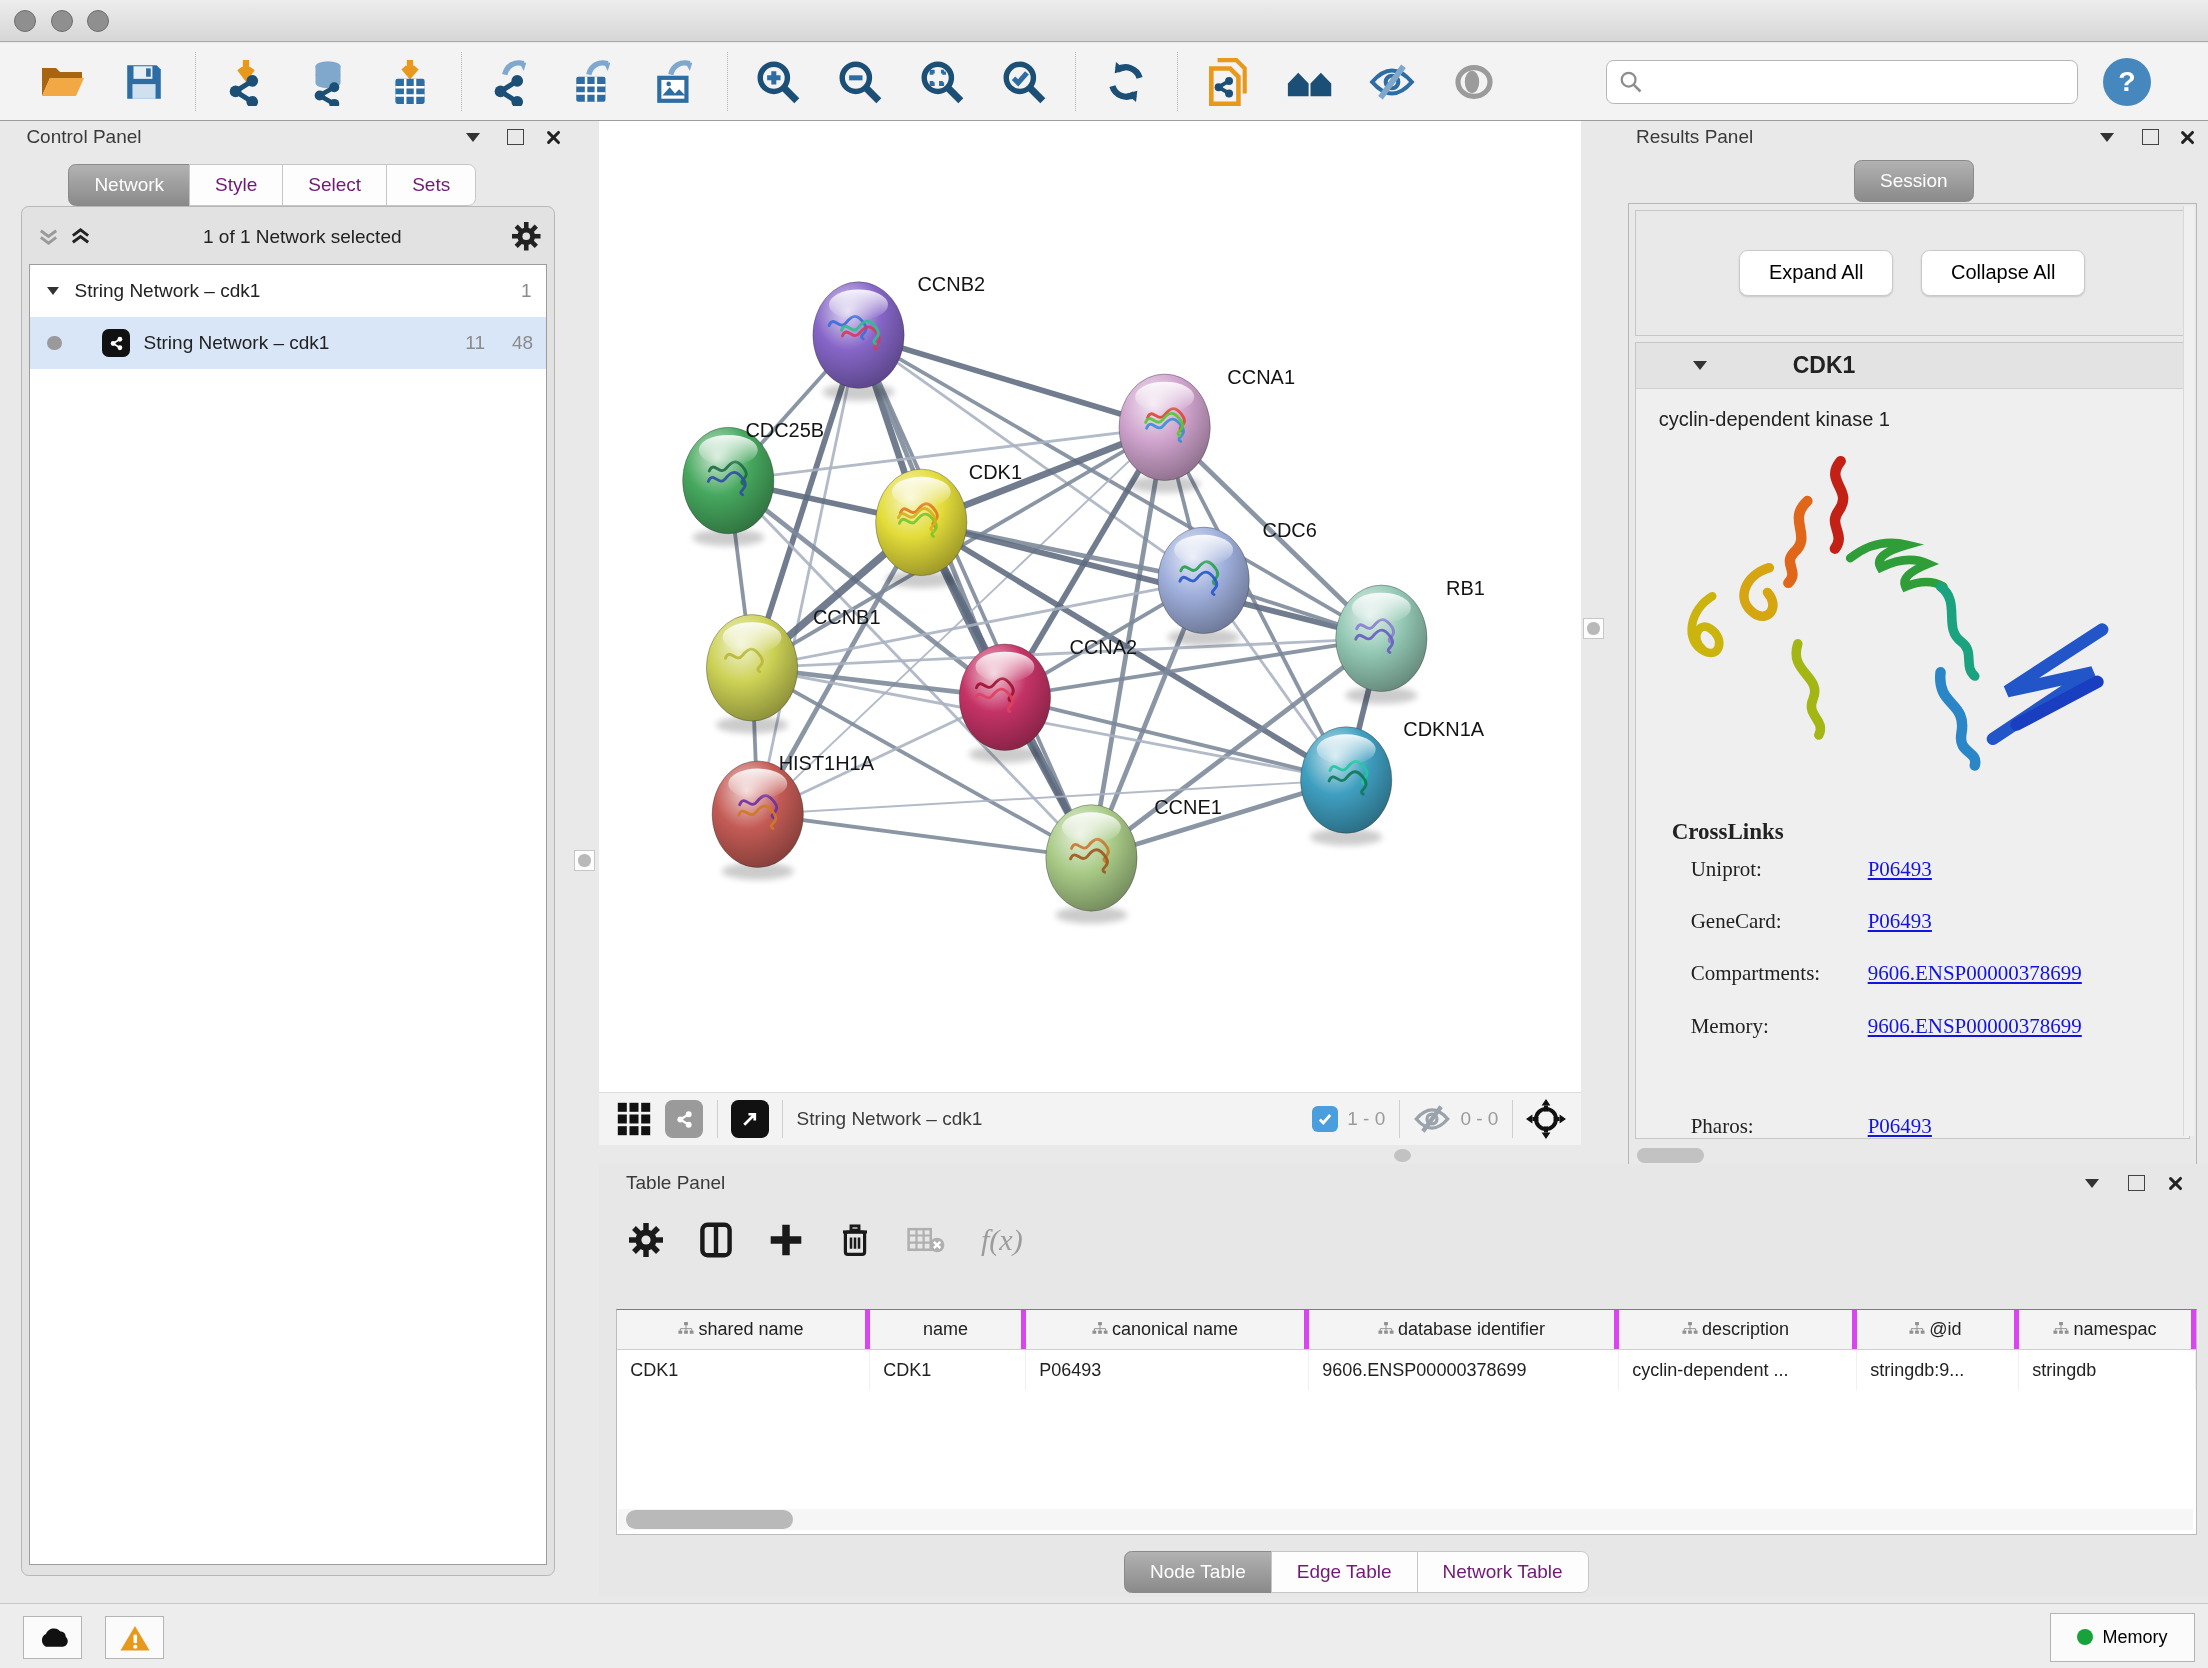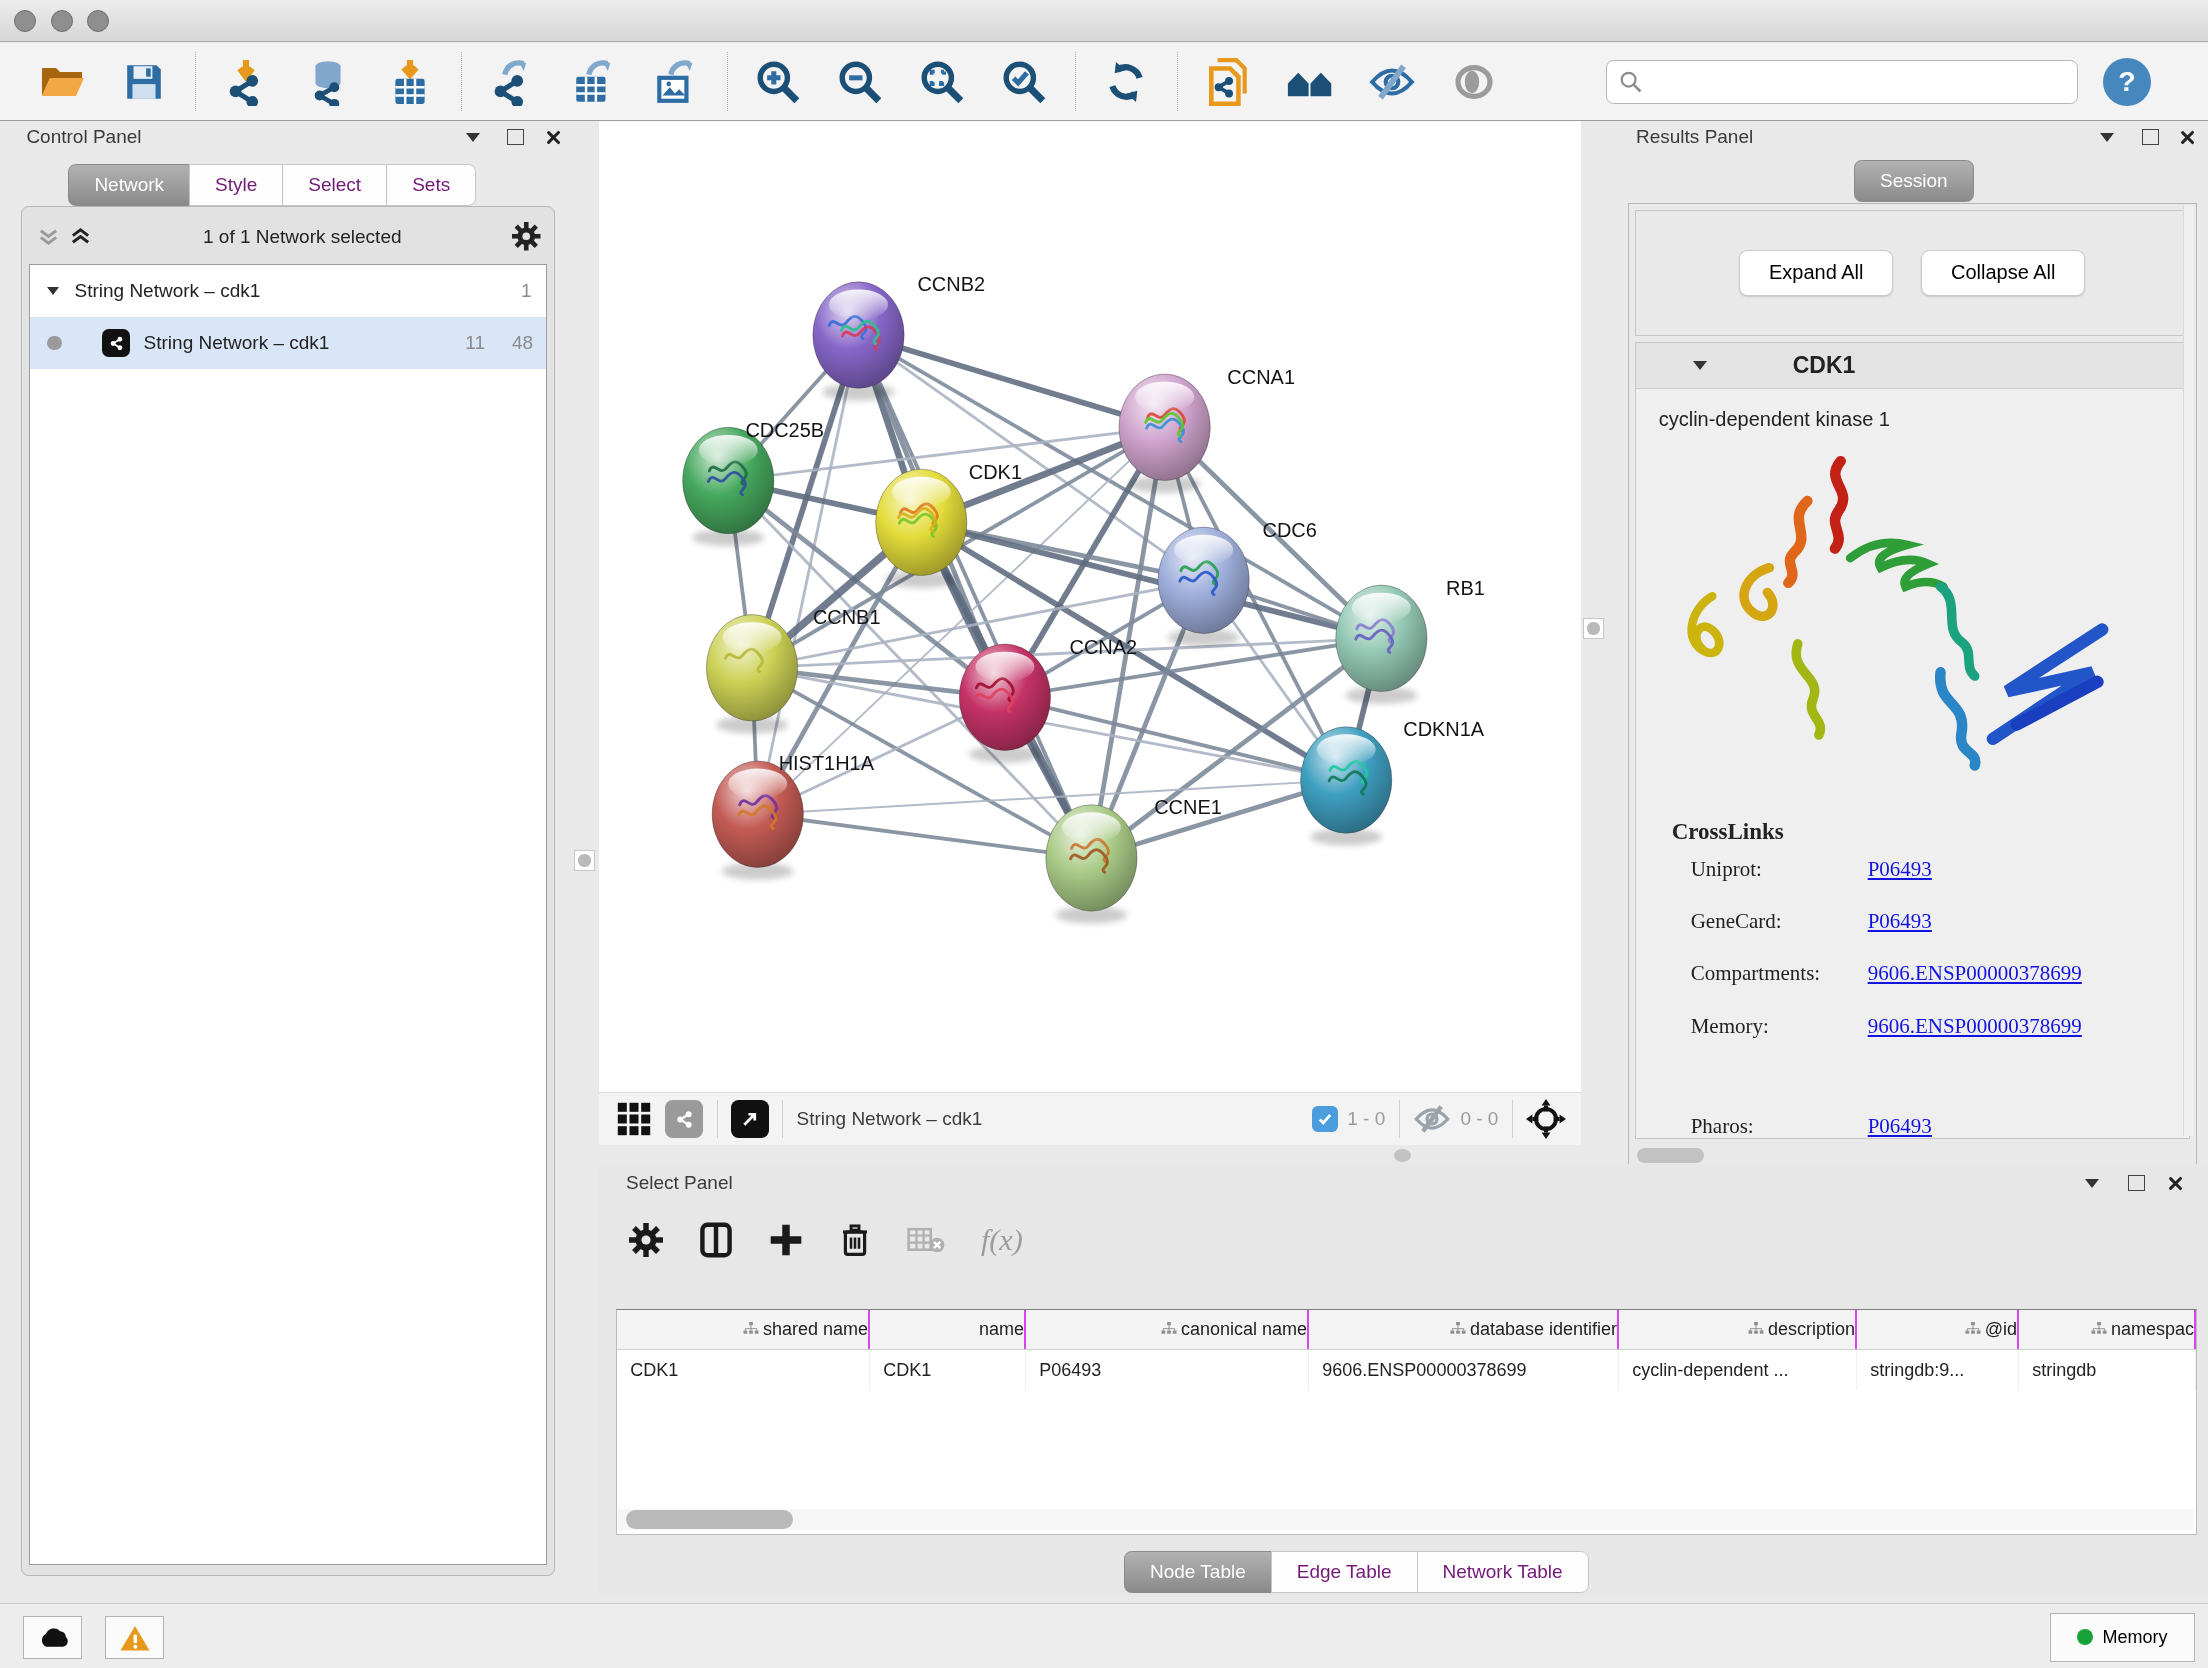--- a/index.html
+++ b/index.html
@@ -82,22 +82,22 @@
      background:#efefef}
   .rp-sechdr{height:46px;background:#e3e3e3;border-bottom:1px solid #cfcfcf;display:flex;
      align-items:center}
   .serif{font-family:"Liberation Serif",serif}
   .xlrow{position:absolute;font-size:21px}
   .xlrow a{color:#1414e0;text-decoration:underline;cursor:pointer}
   
   .tablewrap{left:616px;top:1309px;width:1581px;height:226px;background:#fff;
      border:1px solid #bcbcbc;border-top:1.9px solid #7c7c7c;overflow:hidden}
   .throw{display:flex;height:40px;background:#f4f4f4;border-bottom:1px solid #cfcfcf}
-  .th{display:flex;align-items:center;justify-content:flex-end;gap:4px;font-size:18px;
-     border-right:2px solid #d946ef;color:#222;flex:0 0 auto;cursor:pointer}
+  .th{display:flex;align-items:center;justify-content:center;gap:4px;font-size:18px;
+     border-right:5px solid #d946ef;color:#222;flex:0 0 auto;cursor:pointer}
   .tdrow{display:flex;height:40px}
   .td{display:flex;align-items:center;font-size:18px;padding-left:13.3px;border-right:1px solid #f0f0f0;
      flex:0 0 auto;white-space:nowrap;overflow:hidden}
   .hscroll{position:absolute;left:1px;bottom:3.8px;width:1575px;height:21px;background:#f6f6f6}
   .hthumb{position:absolute;left:7.6px;top:1px;width:167px;height:19px;border-radius:9.5px;background:#b9b9b9}
   .ttool{position:absolute;display:flex;align-items:center;gap:36px}
   .tbtn{background:none;border:none;cursor:pointer;display:flex;align-items:center}
   .fx{font-family:"Liberation Serif",serif;font-style:italic;font-size:30px;color:#9c9c9c}
   
   .statusbar{left:0;top:1603px;width:2208px;height:66px;background:#ededed;border-top:1px solid #c7c7c7}
@@ -614,21 +614,21 @@
           <div class="xlrow serif" style="left: 55px; top: 618px;"><span style="display: inline-block; width: 177px;">Compartments:</span><a href="#">9606.ENSP00000378699</a></div>
           <div class="xlrow serif" style="left: 55px; top: 671px;"><span style="display: inline-block; width: 177px;">Memory:</span><a href="#">9606.ENSP00000378699</a></div>
           <div class="xlrow serif" style="left: 55px; top: 723px;"><span style="display: inline-block; width: 177px; margin-top: 48px;">Pharos:</span><a href="#">P06493</a></div>
         </div>
     </div>
     <div style="position:absolute;left:7.6px;top:944px;width:67px;height:15px;border-radius:7.6px;background:#c2c2c2"></div>
     <div style="position:absolute;right:1.9px;top:1.9px;width:11.4px;height:930px;background:#f0f0f0;border-left:1px solid #d9d9d9"></div>
   </div>
 
   <div class="abs" style="left:599px;top:1164px;width:1609px;height:433px;background:#e7e7e7">
-    <div style="position:absolute;left:27px;top:7.6px" class="ptitle">Select Panel</div>
+    <div style="position:absolute;left:27px;top:7.6px" class="ptitle">Table Panel</div>
     <span class="caret-dn" style="position:absolute;left:1486px;top:15px"></span>
     <span class="wbox" style="position:absolute;left:1529px;top:10.5px"></span>
     <span class="xicon" style="position:absolute;left:1567px;top:10.5px"></span>
     <div class="ttool" style="left:30px;top:57px">
       <button class="tbtn">
         <svg width="34" height="34" viewBox="0 0 20 20">
             <g fill="#1a1a1a">
               <rect x="8.4" y="0" width="3.2" height="20"></rect>
               <rect x="8.4" y="0" width="3.2" height="20" transform="rotate(45 10 10)"></rect>
               <rect x="8.4" y="0" width="3.2" height="20" transform="rotate(90 10 10)"></rect>

